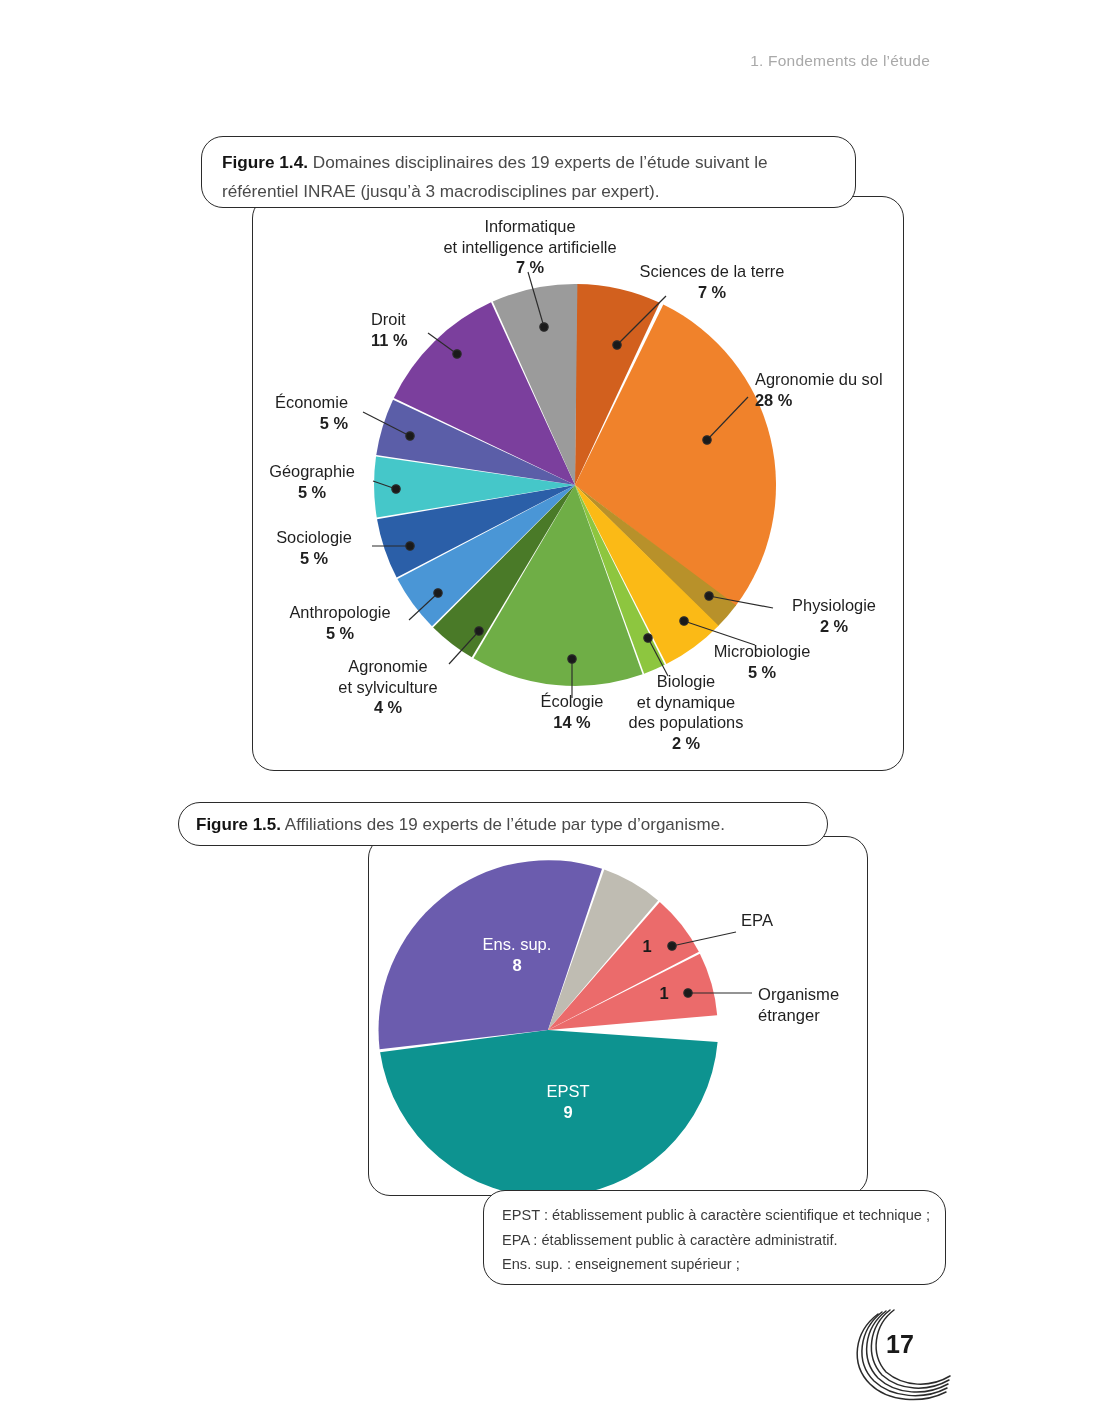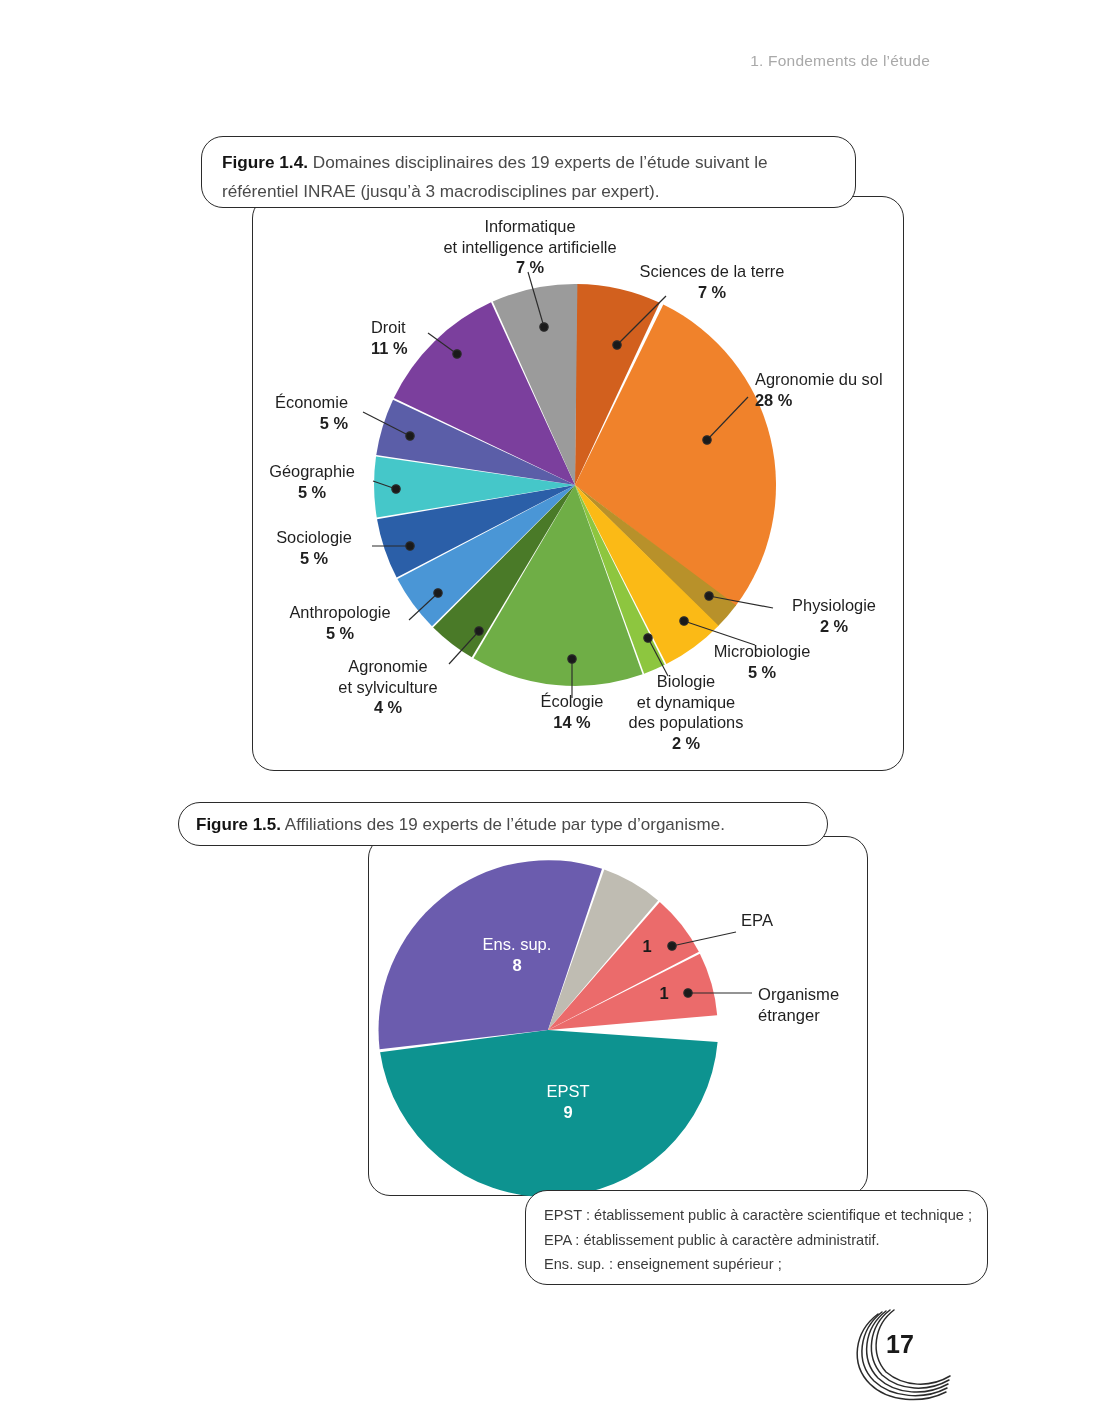--- a/index.html
+++ b/index.html
@@ -36,21 +36,21 @@
   #cap15 .captxt{
     position:absolute;left:17px;top:9px;width:620px;
     font-size:17px;line-height:26px;color:#4a4a4a;white-space:nowrap;
   }
   .capnum{font-weight:bold;color:#141414;}
 
   
   #panel14{left:252px;top:196px;width:652px;height:575px;z-index:2;}
   #panel15{left:368px;top:836px;width:500px;height:360px;z-index:2;}
   
-  #note15{left:483px;top:1190px;width:463px;height:95px;z-index:4;margin-left:42px;}
+  #note15{left:483px;top:1190px;width:463px;height:95px;z-index:4;}
   #note15 .notetxt{
     position:absolute;left:18px;top:12px;width:430px;
     font-size:14.6px;line-height:24.5px;color:#3a3a3a;
   }
 
   
   .pie-wrap{position:absolute;}
   #pie14{left:374px;top:284px;width:402px;height:402px;z-index:2;}
   #pie15{left:378px;top:860px;width:340px;height:340px;z-index:2;}
   .pie-wrap svg{display:block;width:100%;height:100%;overflow:visible;}
@@ -179,21 +179,21 @@
   </g>
 </svg>
 
 <div class="lbl c" style="left:410px;top:216px;width:240px;"><span>Informatique
 et intelligence artificielle</span><br><b>7 %</b></div>
 
 <div class="lbl c" style="left:612px;top:261px;width:200px;"><span>Sciences de la terre</span><br><b>7 %</b></div>
 
 <div class="lbl l" style="left:755px;top:369px;width:150px;"><span>Agronomie du sol</span><br><b>28 %</b></div>
 
-<div class="lbl l" style="left:371px;top:309px;width:100px;margin-top:8px;"><span>Droit</span><br><b>11 %</b></div>
+<div class="lbl l" style="left:371px;top:309px;width:100px;"><span>Droit</span><br><b>11 %</b></div>
 
 <div class="lbl c" style="left:248px;top:392px;width:100px;text-align:right;"><span>Économie</span><br><b>5 %</b></div>
 
 <div class="lbl c" style="left:252px;top:461px;width:120px;"><span>Géographie</span><br><b>5 %</b></div>
 
 <div class="lbl c" style="left:258px;top:527px;width:112px;"><span>Sociologie</span><br><b>5 %</b></div>
 
 <div class="lbl c" style="left:272px;top:602px;width:136px;"><span>Anthropologie</span><br><b>5 %</b></div>
 
 <div class="lbl c" style="left:328px;top:656px;width:120px;"><span>Agronomie

